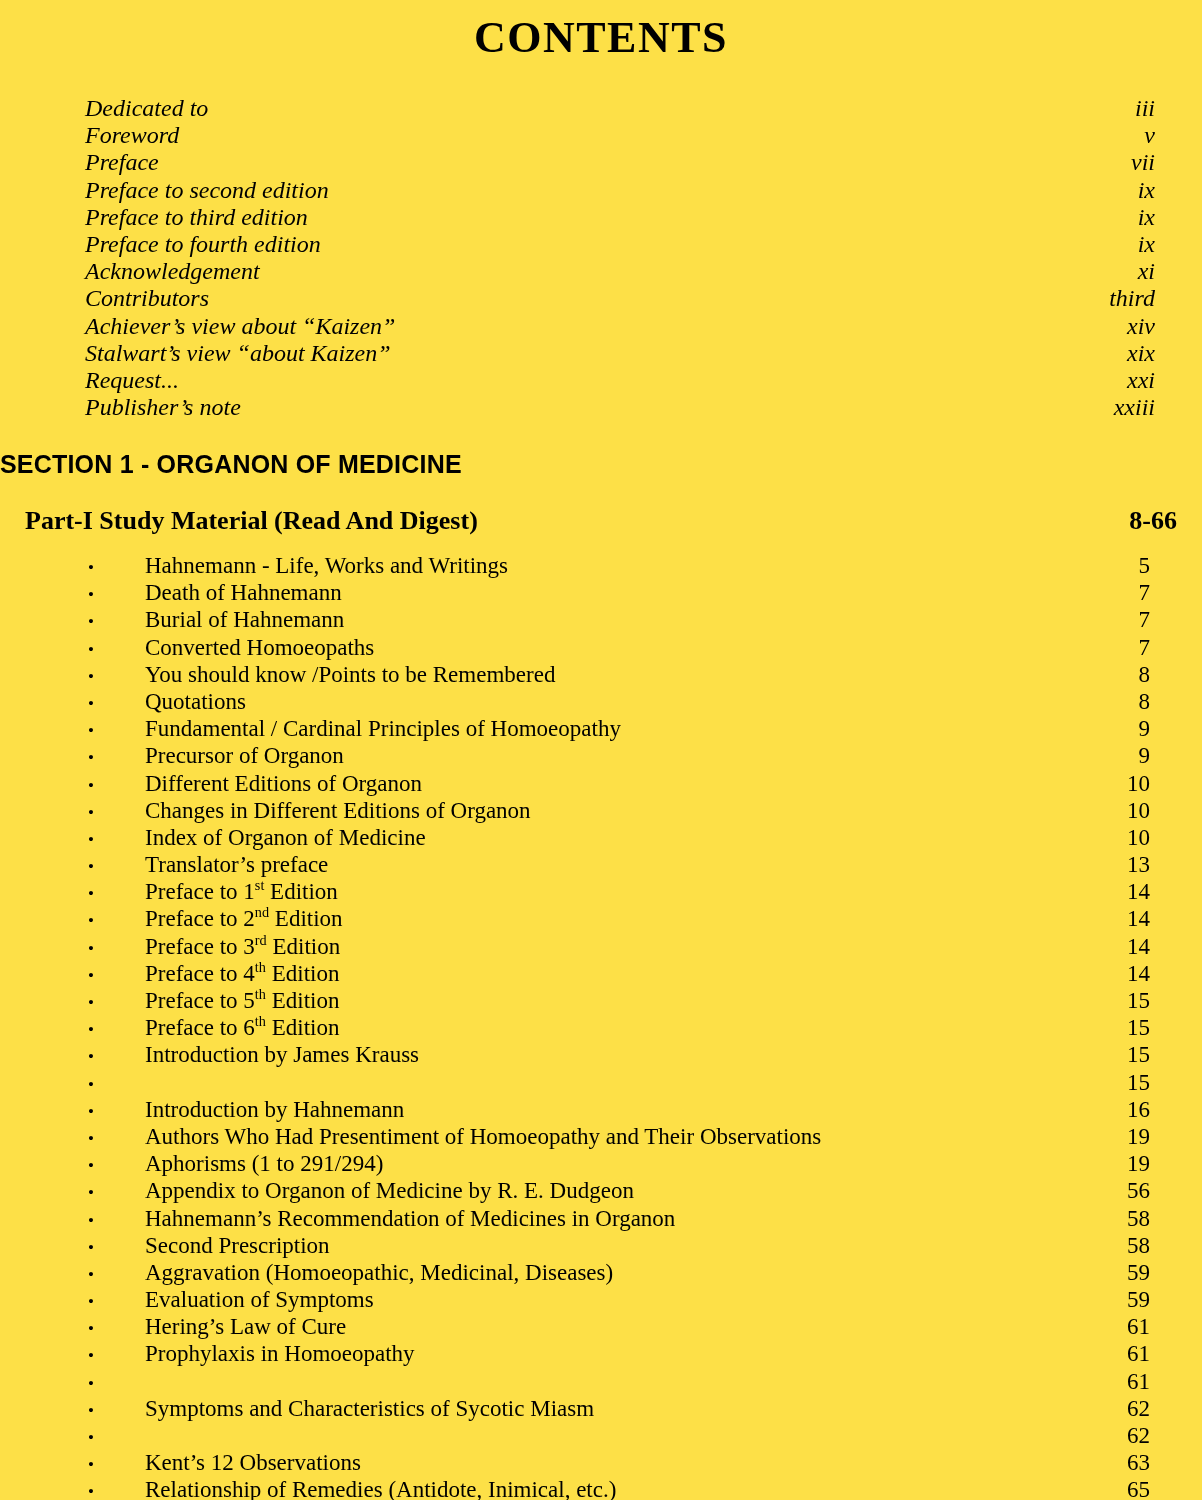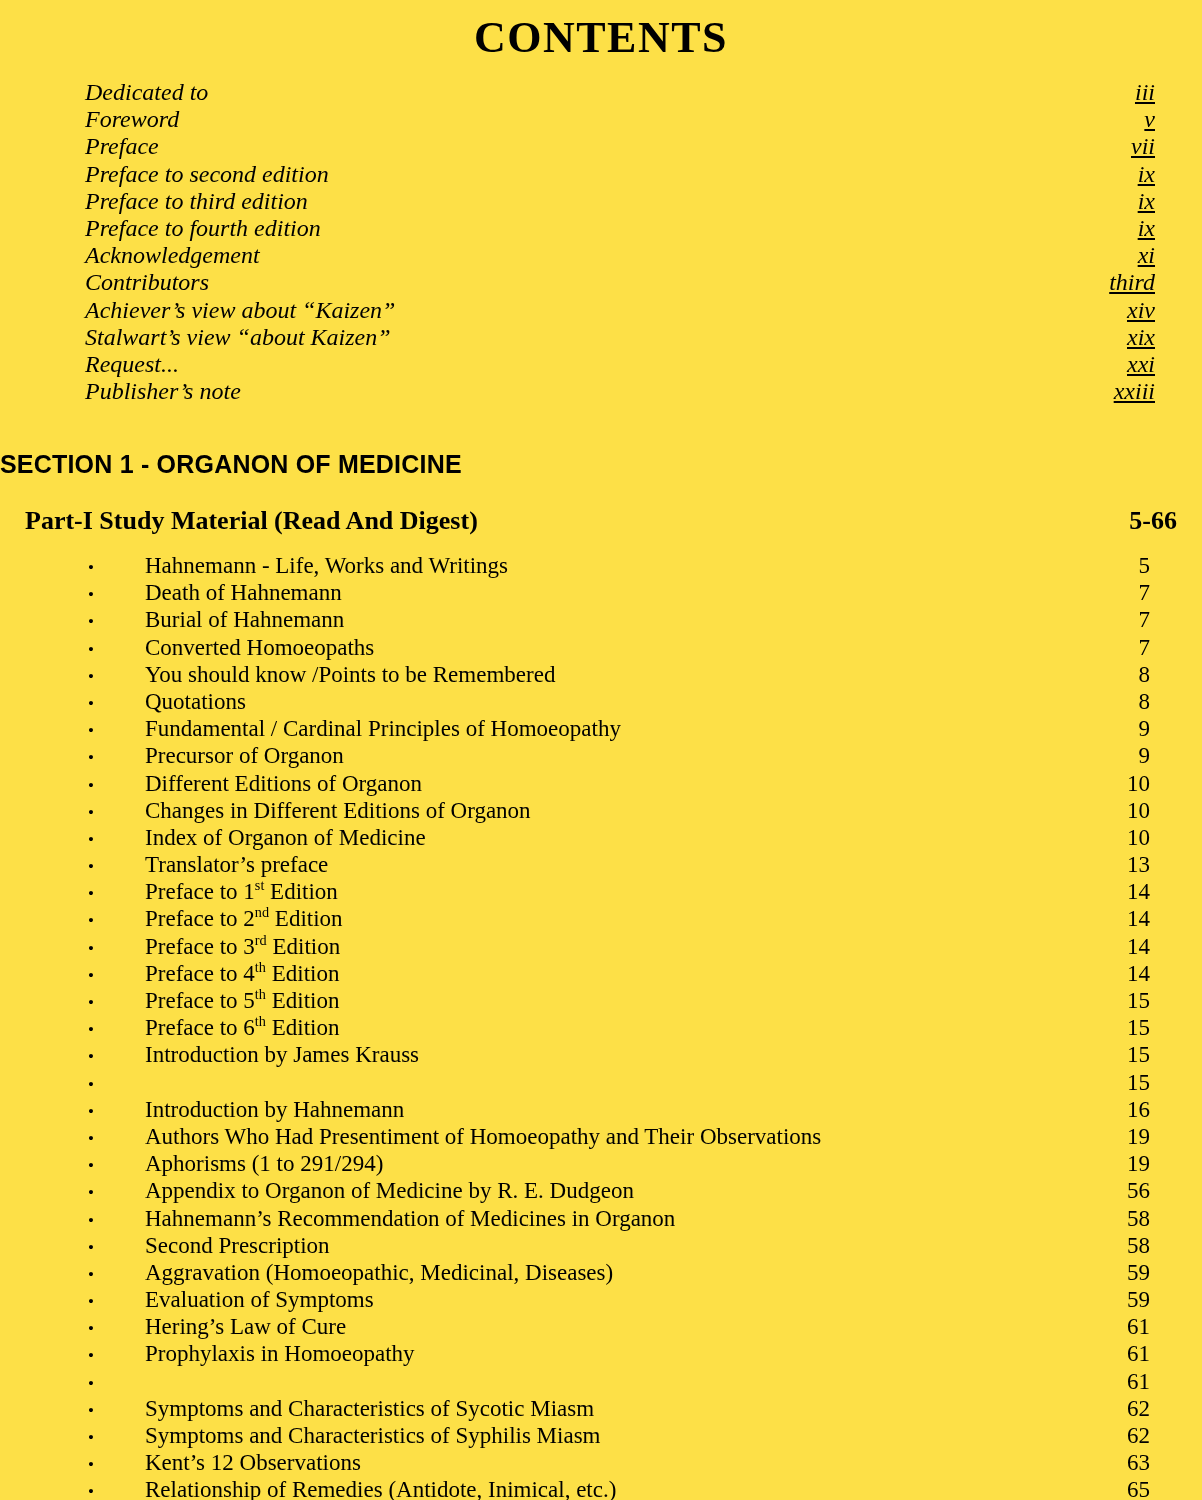--- a/index.html
+++ b/index.html
@@ -62,32 +62,31 @@
   .toc-page {
     flex: 0 0 auto;
     white-space: pre;
     text-align: right;
   }
 
   
   .frontmatter {
     position: absolute;
     left: 85px;
-    top: 79px;
+    top: 95px;
     width: 1070px;
   }
   .frontmatter .toc-row {
     font-style: italic;
     font-size: 24px;
     line-height: 27.2px;
     height: 27.2px;
   }
   .frontmatter .toc-page {
     min-width: 16px;
-    text-decoration: underline;
   }
 
   
   .section-heading {
     position: absolute;
     left: 0;
     top: 450px;
     width: 1202px;
     text-align: left;
     font-family: "Liberation Sans", "DejaVu Sans", sans-serif;
@@ -215,21 +214,21 @@
         <span class="leader"></span>
         <span class="toc-page">xxiii</span>
       </div>
     </div>
 
   <div class="section-heading">SECTION 1 - ORGANON OF MEDICINE</div>
 
   <div class="part-row toc-row">
     <span class="toc-title">Part-I Study Material (Read And Digest) </span>
     <span class="leader"></span>
-    <span class="toc-page">5-66</span>
+    <span class="toc-page">8-66</span>
   </div>
 
   <div class="bullet-list">
       <div class="bullet-item">
         <span class="bullet-marker">•</span>
         <span class="bullet-body">
           <span class="toc-title">Hahnemann - Life, Works and Writings </span>
           <span class="leader"></span>
           <span class="toc-page">5</span>
         </span>
@@ -476,21 +475,20 @@
         <span class="bullet-marker">•</span>
         <span class="bullet-body">
           <span class="toc-title">Symptoms and Characteristics of Sycotic Miasm</span>
           <span class="leader"></span>
           <span class="toc-page">62</span>
         </span>
       </div>
       <div class="bullet-item">
         <span class="bullet-marker">•</span>
         <span class="bullet-body">
-          <span class="toc-title">Symptoms and Characteristics of Syphilis Miasm</span>
           <span class="leader"></span>
           <span class="toc-page">62</span>
         </span>
       </div>
       <div class="bullet-item">
         <span class="bullet-marker">•</span>
         <span class="bullet-body">
           <span class="toc-title">Kent’s 12 Observations </span>
           <span class="leader"></span>
           <span class="toc-page">63</span>

